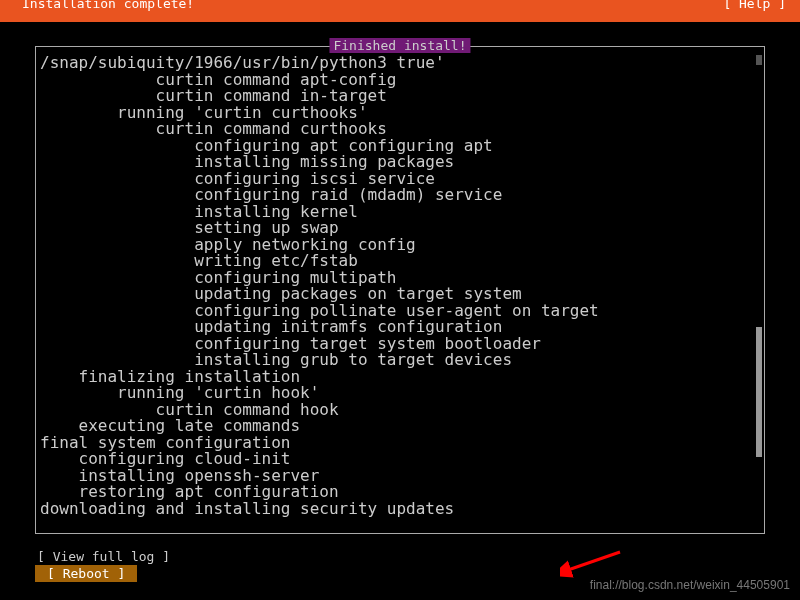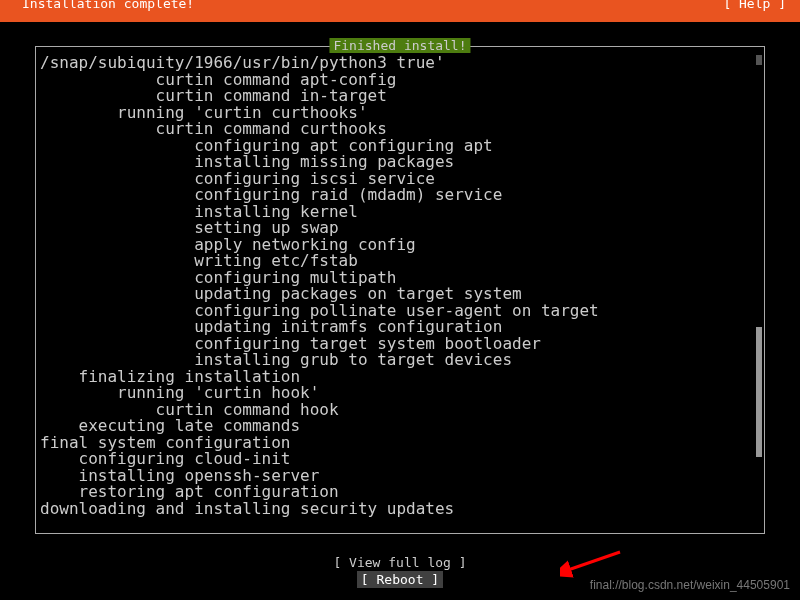--- a/index.html
+++ b/index.html
@@ -33,48 +33,48 @@
     border: 1px solid #aaa;
     position: relative;
     padding: 8px 10px 8px 4px;
     height: 488px;
   }
   .panel-title {
     position: absolute;
     top: -9px;
     left: 50%;
     transform: translateX(-50%);
-    background: #4d7c0f;
+    background: #701a75;
     padding: 0 4px;
     color: #ccc;
   }
   .log {
     font-size: 16px;
     line-height: 16.5px;
     color: #ccc;
     white-space: pre;
     overflow: hidden;
   }
   .log-line { display: block; }
   .scrollbar-top, .scrollbar-thumb {
     position: absolute;
     right: 2px;
     width: 6px;
     background: #555;
   }
   .scrollbar-top { top: 8px; height: 10px; }
   .scrollbar-thumb { top: 280px; height: 130px; background: #999; }
   .buttons {
-    margin-top: 20px;
-    text-align: center;
+    margin-top: 14px;
+    text-align: left;
     line-height: 17px;
   }
   .btn { display: inline-block; padding: 0 2px; }
   .btn-default { color: #ccc; }
-  .btn-primary { background: #404040; color: #fff; padding: 0 4px; }
+  .btn-primary { background: #a16207; color: #fff; padding: 0 12px; }
   .arrow {
     position: absolute;
     left: 560px;
     top: 548px;
     pointer-events: none;
   }
   .watermark {
     position: absolute;
     right: 10px;
     bottom: 8px;

